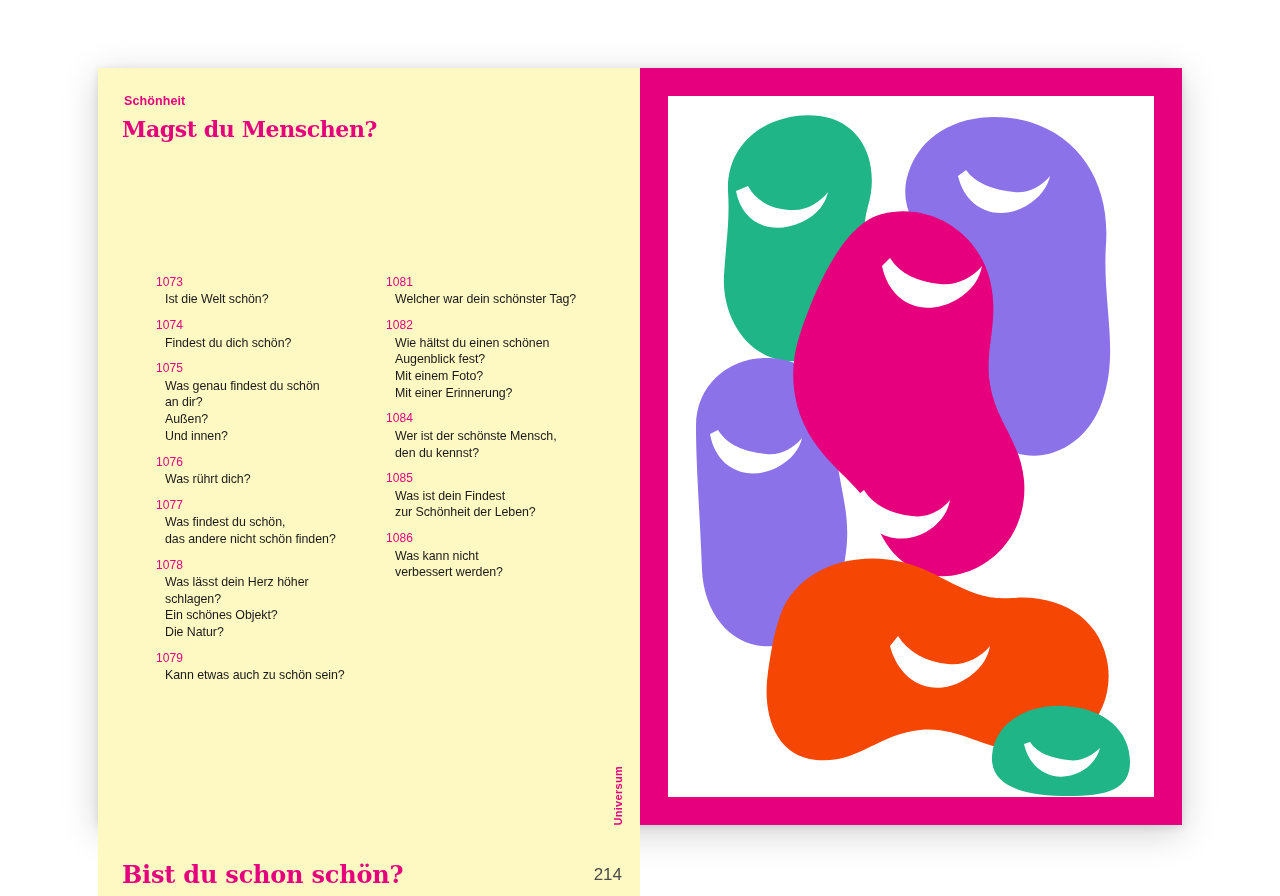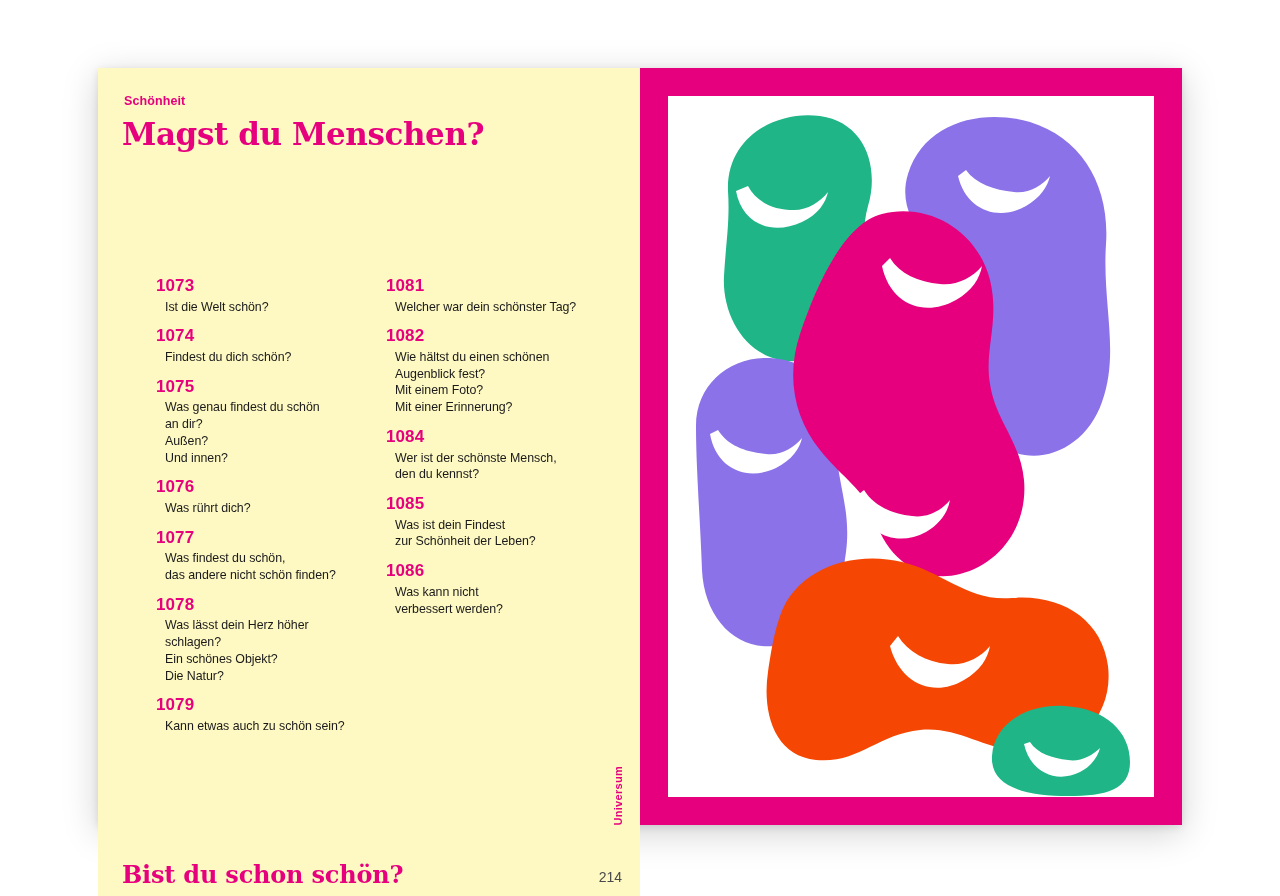--- a/index.html
+++ b/index.html
@@ -40,21 +40,21 @@
     font-size: 12.5px;
     font-weight: bold;
     letter-spacing: 0.1px;
   }
 
   .headline {
     position: absolute;
     left: 24px;
     top: 48px;
     color: #E6007E;
-    font-size: 31px;
+    font-size: 22px;
     font-weight: bold;
     font-family: "DejaVu Serif", serif;
     letter-spacing: -0.4px;
     white-space: nowrap;
   }
 
   .columns {
     position: absolute;
     left: 58px;
     top: 206px;
@@ -62,22 +62,22 @@
     display: flex;
     gap: 0px;
   }
 
   .col { width: 230px; }
 
   .qitem { margin-bottom: 9px; }
 
   .qnum {
     color: #E6007E;
-    font-size: 17px;
-    font-weight: bold;
+    font-size: 12px;
+    font-weight: normal;
     line-height: 1.45;
     letter-spacing: 0.1px;
   }
 
   .qline {
     color: #1a1a1a;
     font-size: 12.4px;
     line-height: 1.35;
     letter-spacing: -0.05px;
     margin-left: 9px;
@@ -92,21 +92,21 @@
     font-weight: bold;
     font-family: "DejaVu Serif", serif;
     letter-spacing: -0.2px;
   }
 
   .page-number {
     position: absolute;
     right: 18px;
     bottom: 26px;
     color: #4a4a4a;
-    font-size: 14px;
+    font-size: 17px;
   }
 
   .vertical-tab {
     position: absolute;
     right: 16px;
     bottom: 85px;
     color: #E6007E;
     font-size: 11px;
     font-weight: bold;
     writing-mode: vertical-rl;

